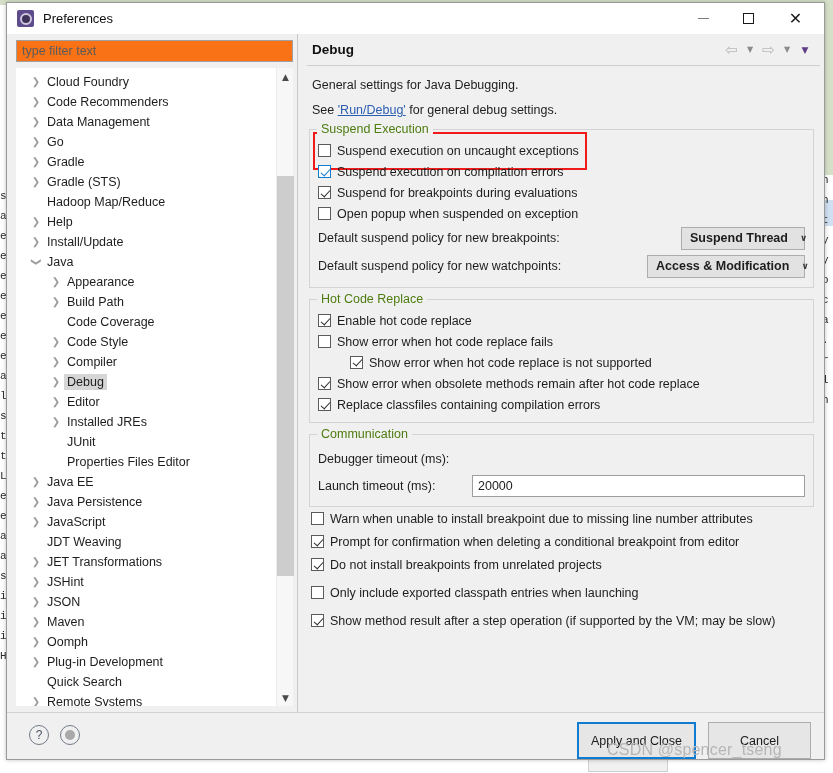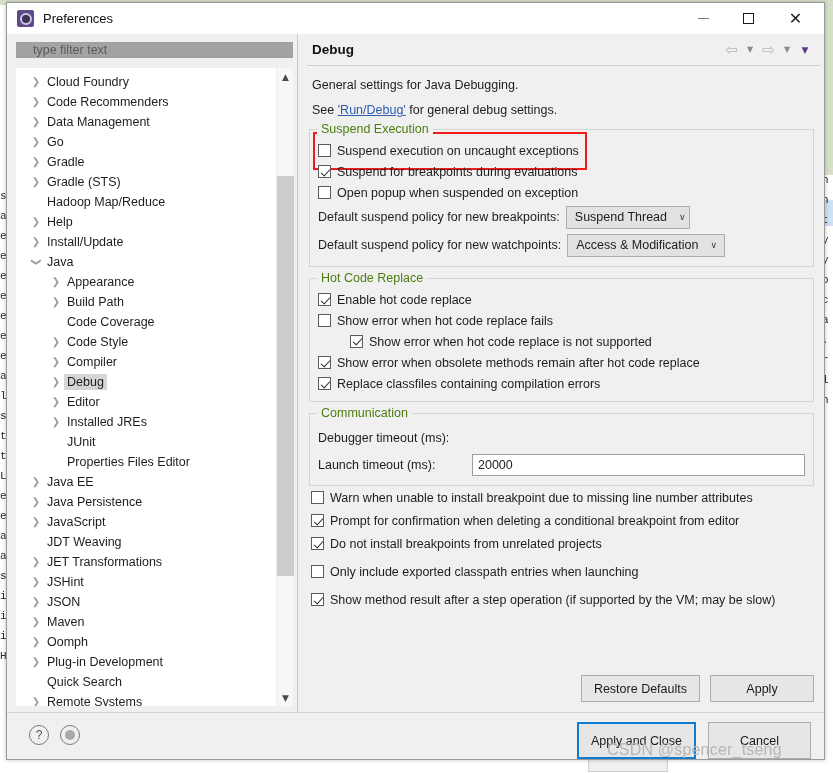--- a/index.html
+++ b/index.html
@@ -101,25 +101,25 @@
     position: absolute; left: 0; top: 31px;
     width: 817px; height: 678px;
   }
 
   
   #left-pane {
     position: absolute; left: 9px; top: 6px;
     width: 277px; height: 666px;
   }
   #filter-input {
-    width: 277px; height: 16px;
+    width: 277px; height: 22px;
     border: 1px solid #a0a0a0;
-    background: #a3a3a3;
+    background: #f97316;
     font-size: 12.5px;
-    padding: 0 16px;
+    padding: 0 5px;
     color: #3b3b3b;
     font-family: "Liberation Sans", sans-serif;
   }
   #filter-input::placeholder { color: #5b5b5b; opacity: 1; }
   #tree-box {
     position: absolute; left: 0; top: 28px;
     width: 277px; height: 638px;
     background: #ffffff;
     border: none;
     overflow: hidden;
@@ -278,29 +278,30 @@
     align-items: center;
     height: 38px;
   }
 
   
   .policy-row {
     display: flex; align-items: center;
     height: 28px;
     font-size: 12.5px; color: #1d1d1d;
     white-space: nowrap;
+    justify-content: space-between;
   }
   .policy-row .plabel { margin-right: 6px; }
   .combo {
     height: 23px;
     background: #e2e2e2;
     border: 1px solid #adadad;
     display: inline-flex; align-items: center;
     padding: 0 6px 0 8px;
-    font-size: 12.5px; color: #1d1d1d;
+    font-size: 12.5px; color: #1d1d1d; font-weight: bold;
   }
   .combo .cv { margin-right: 12px; }
   .combo .carrow {
     font-size: 9px; color: #3a3a3a;
     font-family: "DejaVu Sans", sans-serif;
   }
   .combo.w1 { width: 124px; }
   .combo.w2 { width: 158px; }
 
   
@@ -632,20 +633,26 @@
           <div class="group-title">Suspend Execution</div>
           <div id="suspend-cbs">
               <div class="cb-row">
                 <span class="hl-red">
                   <span class="cbx"></span>
                   <span>Suspend execution on uncaught exceptions</span>
                 </span>
               </div>
               <div class="cb-row">
                 <span style="display: inline-flex; align-items: center;">
+                  <span class="cbx checked blue"></span>
+                  <span>Suspend execution on compilation errors</span>
+                </span>
+              </div>
+              <div class="cb-row">
+                <span style="display: inline-flex; align-items: center;">
                   <span class="cbx checked"></span>
                   <span>Suspend for breakpoints during evaluations</span>
                 </span>
               </div>
               <div class="cb-row">
                 <span style="display: inline-flex; align-items: center;">
                   <span class="cbx"></span>
                   <span>Open popup when suspended on exception</span>
                 </span>
               </div>
@@ -745,24 +752,20 @@
             <div class="cb-row gap">
               <span style="display: inline-flex; align-items: center;">
                 <span class="cbx checked"></span>
                 <span>Show method result after a step operation (if supported by the VM; may be slow)</span>
               </span>
             </div>
           </div>
 
       </div>
 
-      <div id="rp-buttons">
-        <div class="btn wide">Restore Defaults</div>
-        <div class="btn wide">Apply</div>
-      </div>
     </div>
   </div>
 
   <div id="dlg-footer">
     <div id="footer-icons">
       <div class="circ-icon">?</div>
       <div class="circ-icon filled"></div>
     </div>
     <div id="footer-buttons">
       <div class="btn primary focus-blue">Apply and Close</div>

